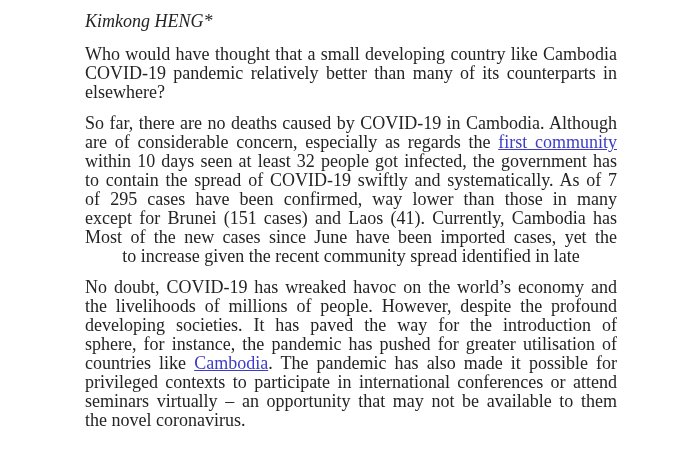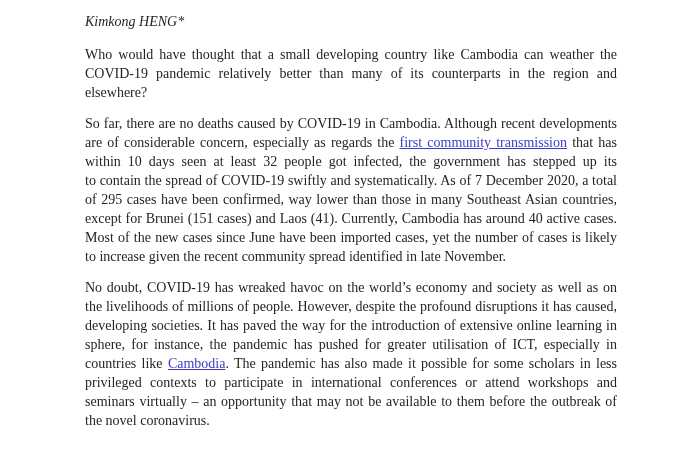--- a/index.html
+++ b/index.html
@@ -8,21 +8,21 @@
     background: #ffffff;
   }
   .page {
     position: relative;
     width: 700px;
     height: 450px;
     box-sizing: border-box;
     background: var(--page-bg, #ffffff);
     padding: 12px 53px 0 85px;
     font-family: "Liberation Serif", "DejaVu Serif", serif;
-    font-size: 14px;
+    font-size: 18px;
     line-height: 19px;
     color: var(--text-color, #242424);
     overflow: hidden;
   }
   .author {
     font-style: italic;
     margin-bottom: 14px;
     height: 19px;
     overflow: hidden;
   }

